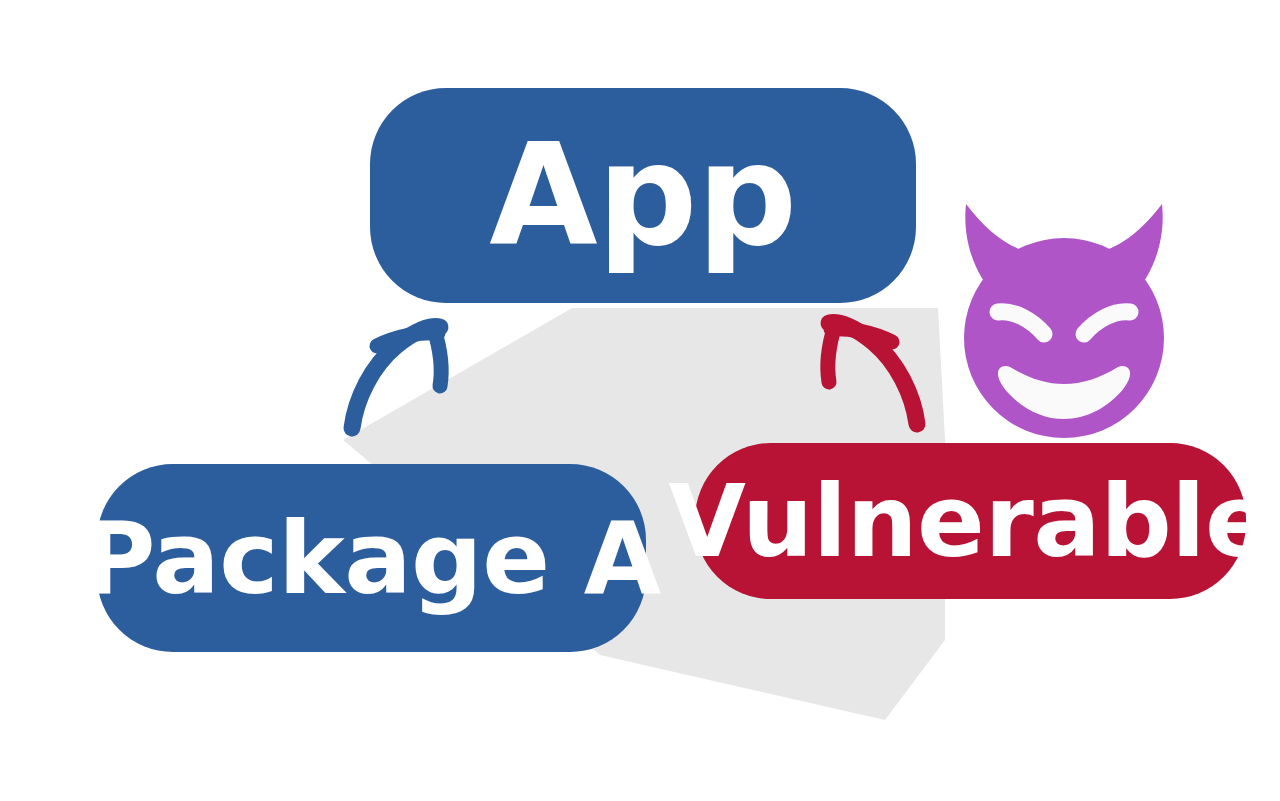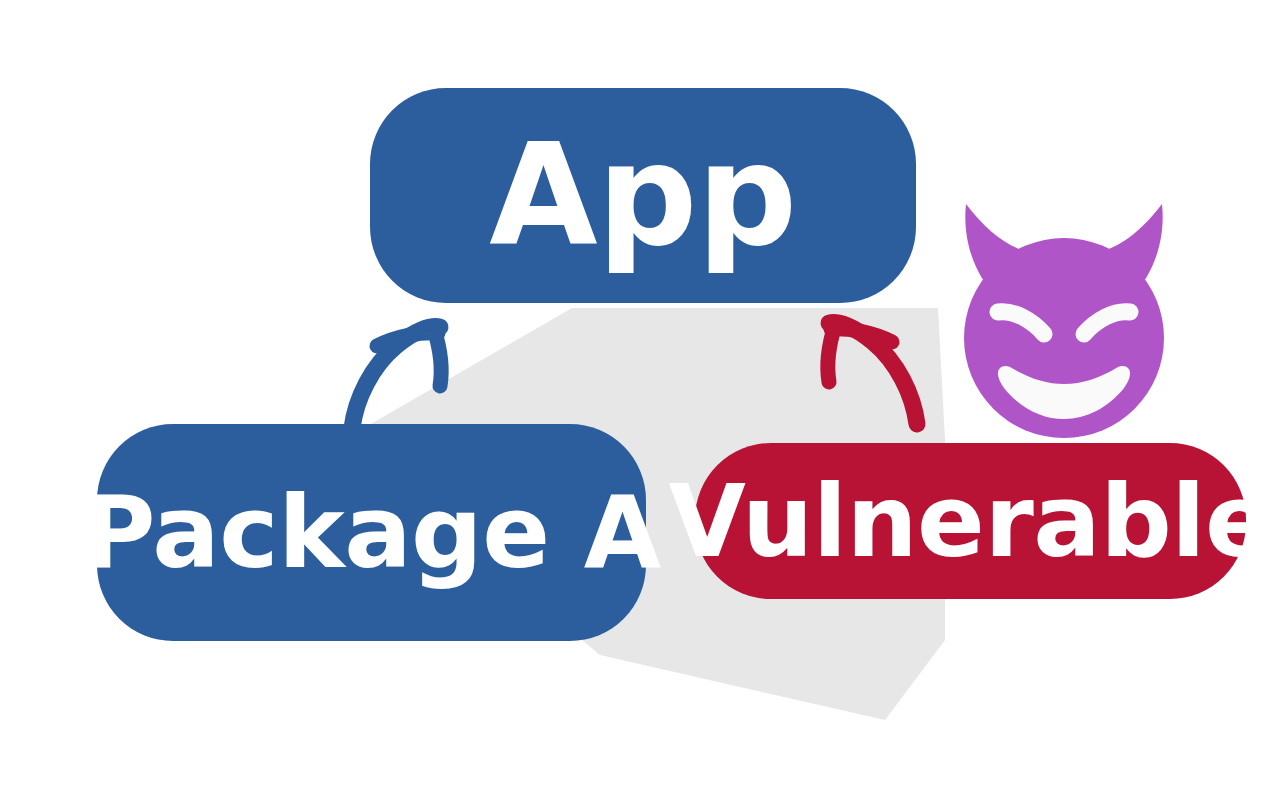--- a/index.html
+++ b/index.html
@@ -43,23 +43,23 @@
   #node-app {
     left: 370px;
     top: 88px;
     width: 546px;
     height: 215px;
     border-radius: 76px;
     font-size: 140px;
   }
   #node-package {
     left: 97px;
-    top: 424px;
+    top: 464px;
     width: 549px;
-    height: 217px;
+    height: 188px;
     border-radius: 76px;
     font-size: 100px;
   }
   #node-vulnerable {
     left: 695px;
     top: 443px;
     width: 551px;
     height: 156px;
     border-radius: 76px;
     font-size: 100px;

